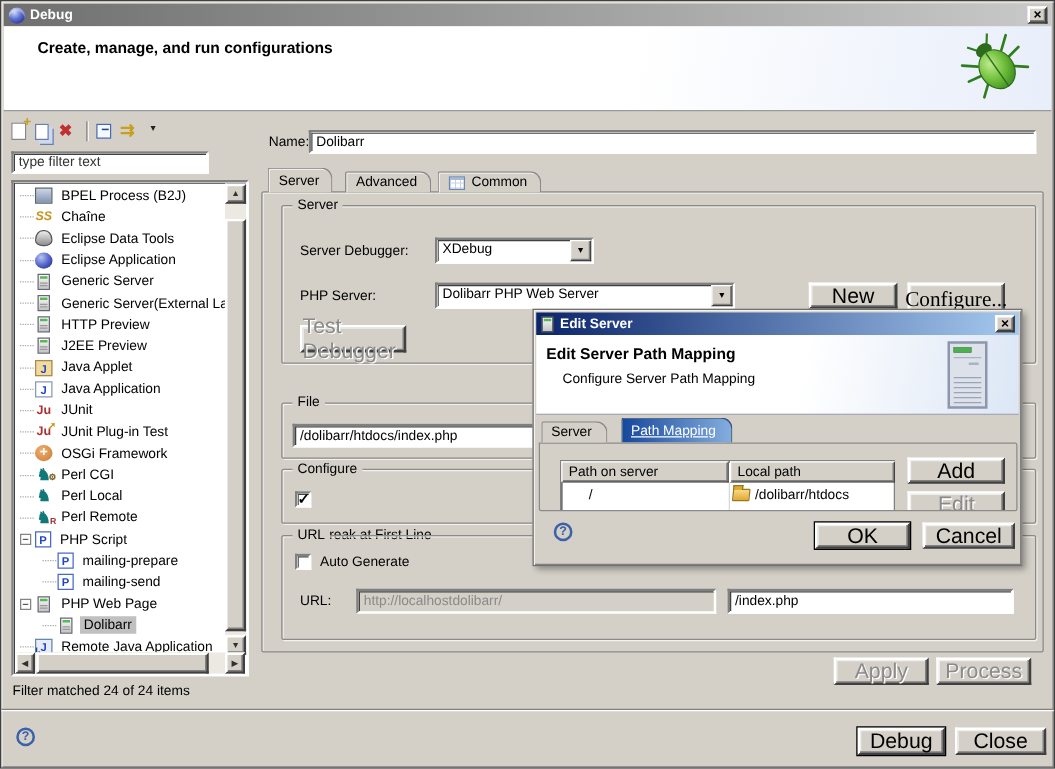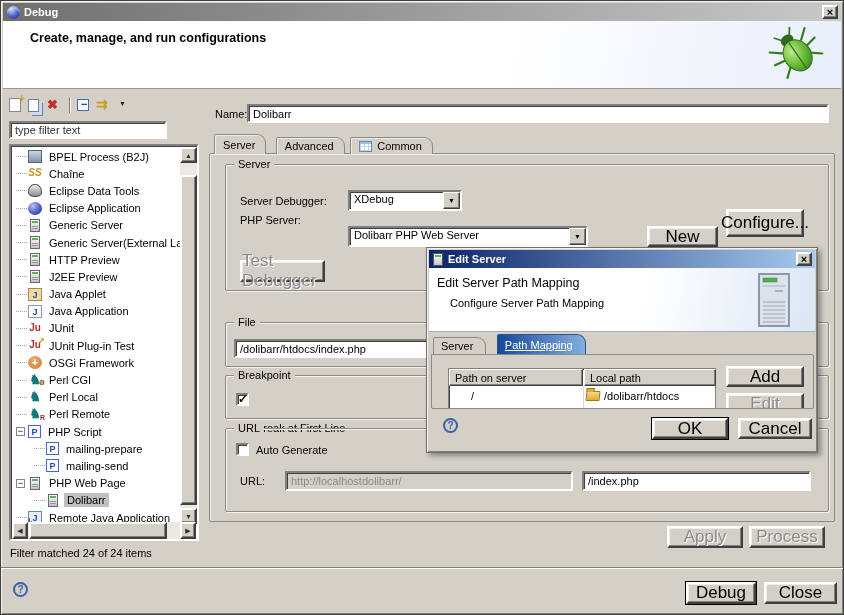--- a/index.html
+++ b/index.html
@@ -141,25 +141,25 @@
   .grid-icon { width:13px; height:11px; margin-right:5px; background:#fff; border:1px solid #7088b0;
                background-image:linear-gradient(#a8bcd8 2px, transparent 2px),
                  linear-gradient(#c4d2e6 1px, transparent 1px), linear-gradient(90deg,#c4d2e6 1px, transparent 1px);
                background-size:100% 100%, 100% 4px, 4px 100%; }
 
   #tabclient { position:absolute; left:208px; top:152px; width:626px; height:369px;
                border:1px solid #8a8a8a; border-radius:2px; box-shadow: inset 1px 1px 0 #f0eeea; }
 
   #server-group { left:224px; top:163px; width:604px; height:127px; }
   #lbl-debugger { position:absolute; left:14px; top:30px; }
-  #combo-debugger { left:122px; top:25px; width:114px; height:21px; }
-  #lbl-phpserver { position:absolute; left:14px; top:49px; }
+  #combo-debugger { left:122px; top:25px; width:127px; height:21px; }
+  #lbl-phpserver { position:absolute; left:14px; top:66px; }
   #combo-phpserver { left:122px; top:61px; width:240px; height:21px; }
   #btn-new { position:absolute; left:421px; top:61px; width:71px; height:21px; }
-  #btn-configure { position:absolute; left:500px; top:44px; width:78px; height:28px; }
+  #btn-configure { position:absolute; left:500px; top:61px; width:78px; height:28px;font-family:Liberation Serif, serif; }
   #btn-testdebugger { position:absolute; left:14px; top:95px; width:85px; height:22px; }
 
   #file-group { left:224px; top:321px; width:604px; height:45px; }
   #file-input { left:8px; top:16px; width:404px; height:19px; }
 
   #bp-group { left:224px; top:374px; width:604px; height:44px; }
   #bp-check { left:10px; top:17px; }
   #bp-label { position:absolute; left:30px; top:18px;margin-top:28px; }
 
   #url-group { left:224px; top:427px; width:604px; height:84px; }
@@ -184,21 +184,21 @@
             box-shadow: inset 1px 1px 0 #f4f2ee, inset -1px -1px 0 #808080, 3px 3px 5px rgba(0,0,0,.35);
             z-index:20; }
   #dlg-titlebar { position:absolute; left:2px; top:2px; right:2px; height:18px;
                   background:linear-gradient(to right,#0a246a,#a6caf0);
                   display:flex; align-items:center; padding-left:4px; }
   #dlg-titlebar .title { color:#fff; font-weight:bold; margin-left:5px; }
   .mini-server { width:10px; height:13px; background:linear-gradient(#fbfbfb,#c4c4c4); border:1px solid #555; position:relative; }
   .mini-server::before { content:""; position:absolute; left:1px; top:1px; width:6px; height:2px; background:#58b858; }
   #dlg-header { position:absolute; left:2px; top:20px; right:2px; height:64px;
                 background:linear-gradient(100deg,#ffffff 55%, #dce6f5); border-bottom:1px solid #aab; }
-  #dlg-header h2 { font-size:12.5px; font-weight:normal; padding:8px 0 0 8px; }
+  #dlg-header h2 { font-size:12.5px; font-weight:bold; padding:8px 0 0 8px; }
   #dlg-header .sub { padding:7px 0 0 21px; }
   #dlg-tower { position:absolute; right:22px; top:4px; }
 
   .dtab { position:absolute; top:89px; height:17px; background:#d4d0c8; border:1px solid #8a8a8a; border-bottom:none;
           border-radius:2px 9px 0 0; display:flex; align-items:center; padding:0 12px 0 7px; z-index:5; }
   .dtab.active { top:86px; height:20px; z-index:6;
                  background:linear-gradient(to right,#16489c,#84aede); color:#fff; border-color:#35527c; }
   .dtab.active span { text-decoration:underline; }
 
   #dlg-client { position:absolute; left:4px; top:106px; width:383px; height:55px;
@@ -421,21 +421,21 @@
     <div id="btn-configure" class="btn raised">Configure...</div>
     <div id="btn-testdebugger" class="btn raised disabled">Test Debugger</div>
   </div>
 
   <div id="file-group" class="groupbox">
     <span class="grouplegend">File</span>
     <input id="file-input" class="field" value="/dolibarr/htdocs/index.php" style="">
   </div>
 
   <div id="bp-group" class="groupbox">
-    <span class="grouplegend">Breakpoint</span>
+    <span class="grouplegend">Configure</span>
     <span id="bp-check" class="checkbox checked"></span>
     <span id="bp-label">Break at First Line</span>
   </div>
 
   <div id="url-group" class="groupbox">
     <span class="grouplegend">URL</span>
     <span id="autogen-check" class="checkbox"></span>
     <span id="autogen-label">Auto Generate</span>
     <span id="url-label">URL:</span>
     <input id="url-base" class="field disabled" disabled="" value="http://localhostdolibarr/" style="">

